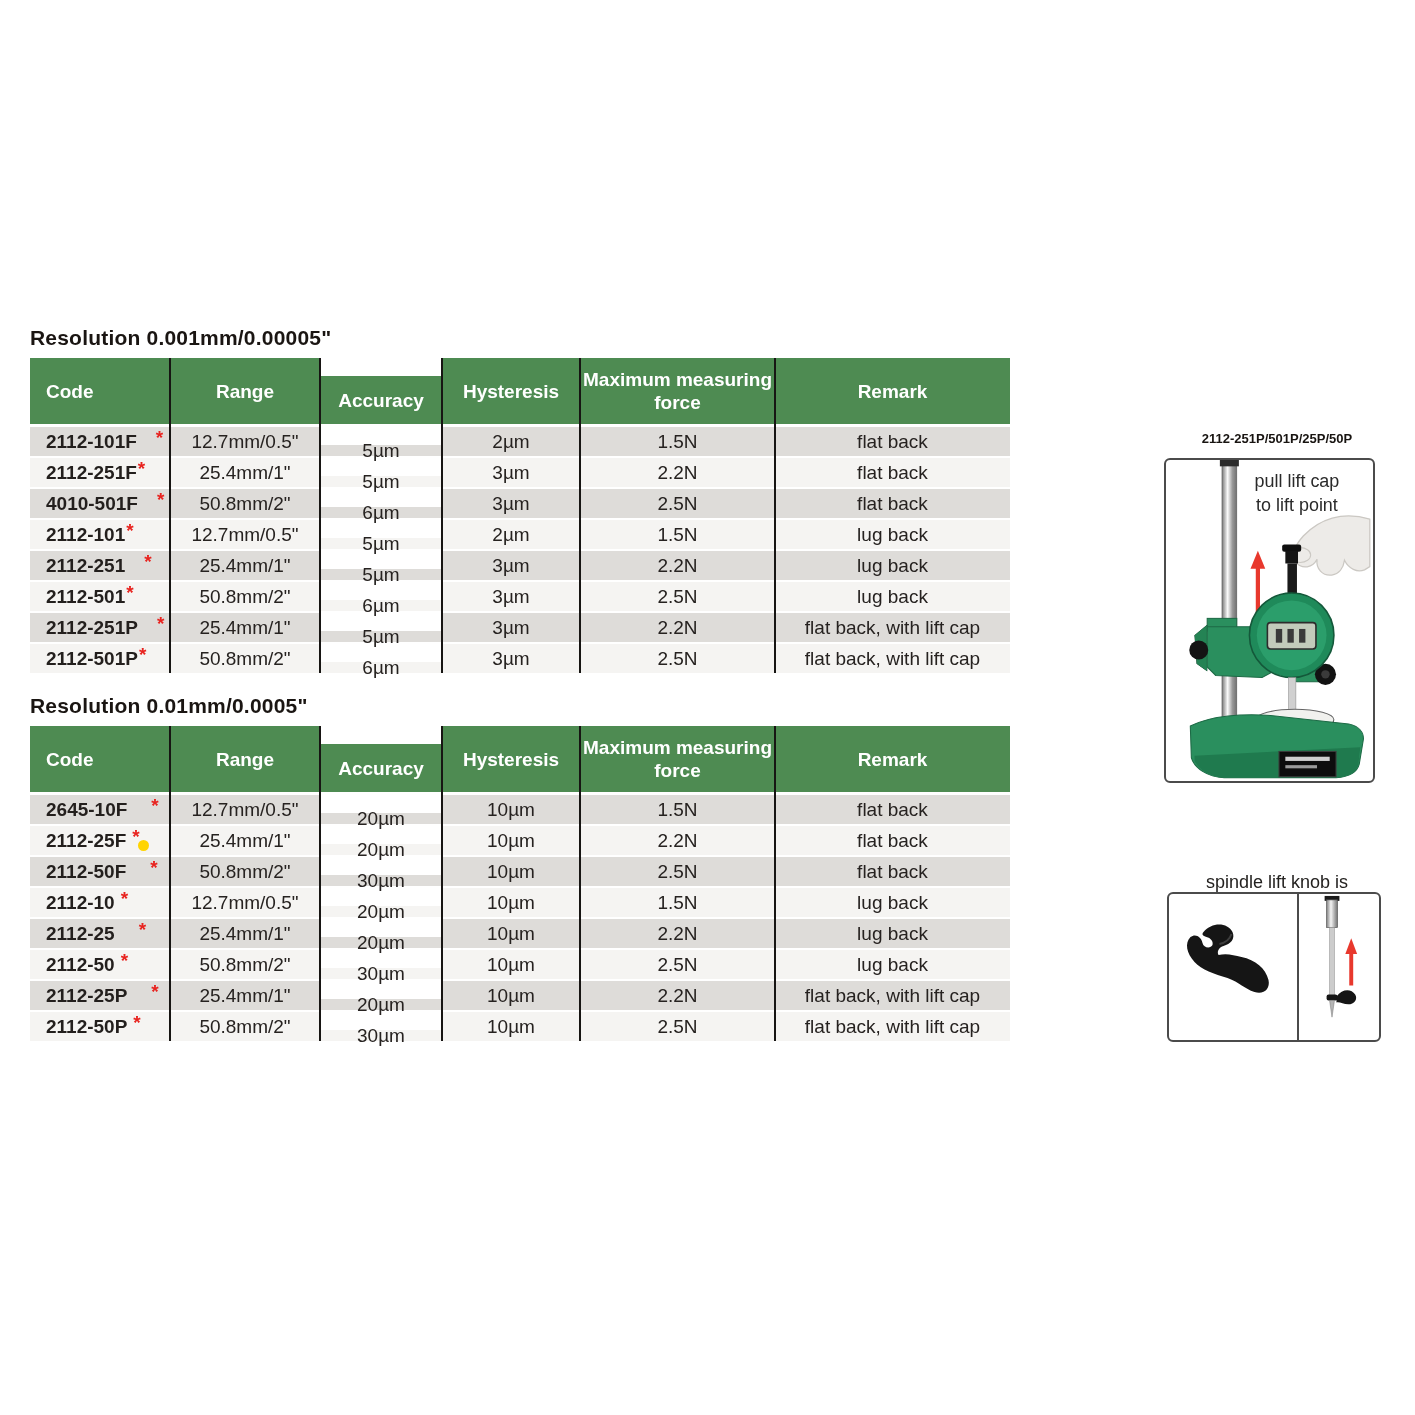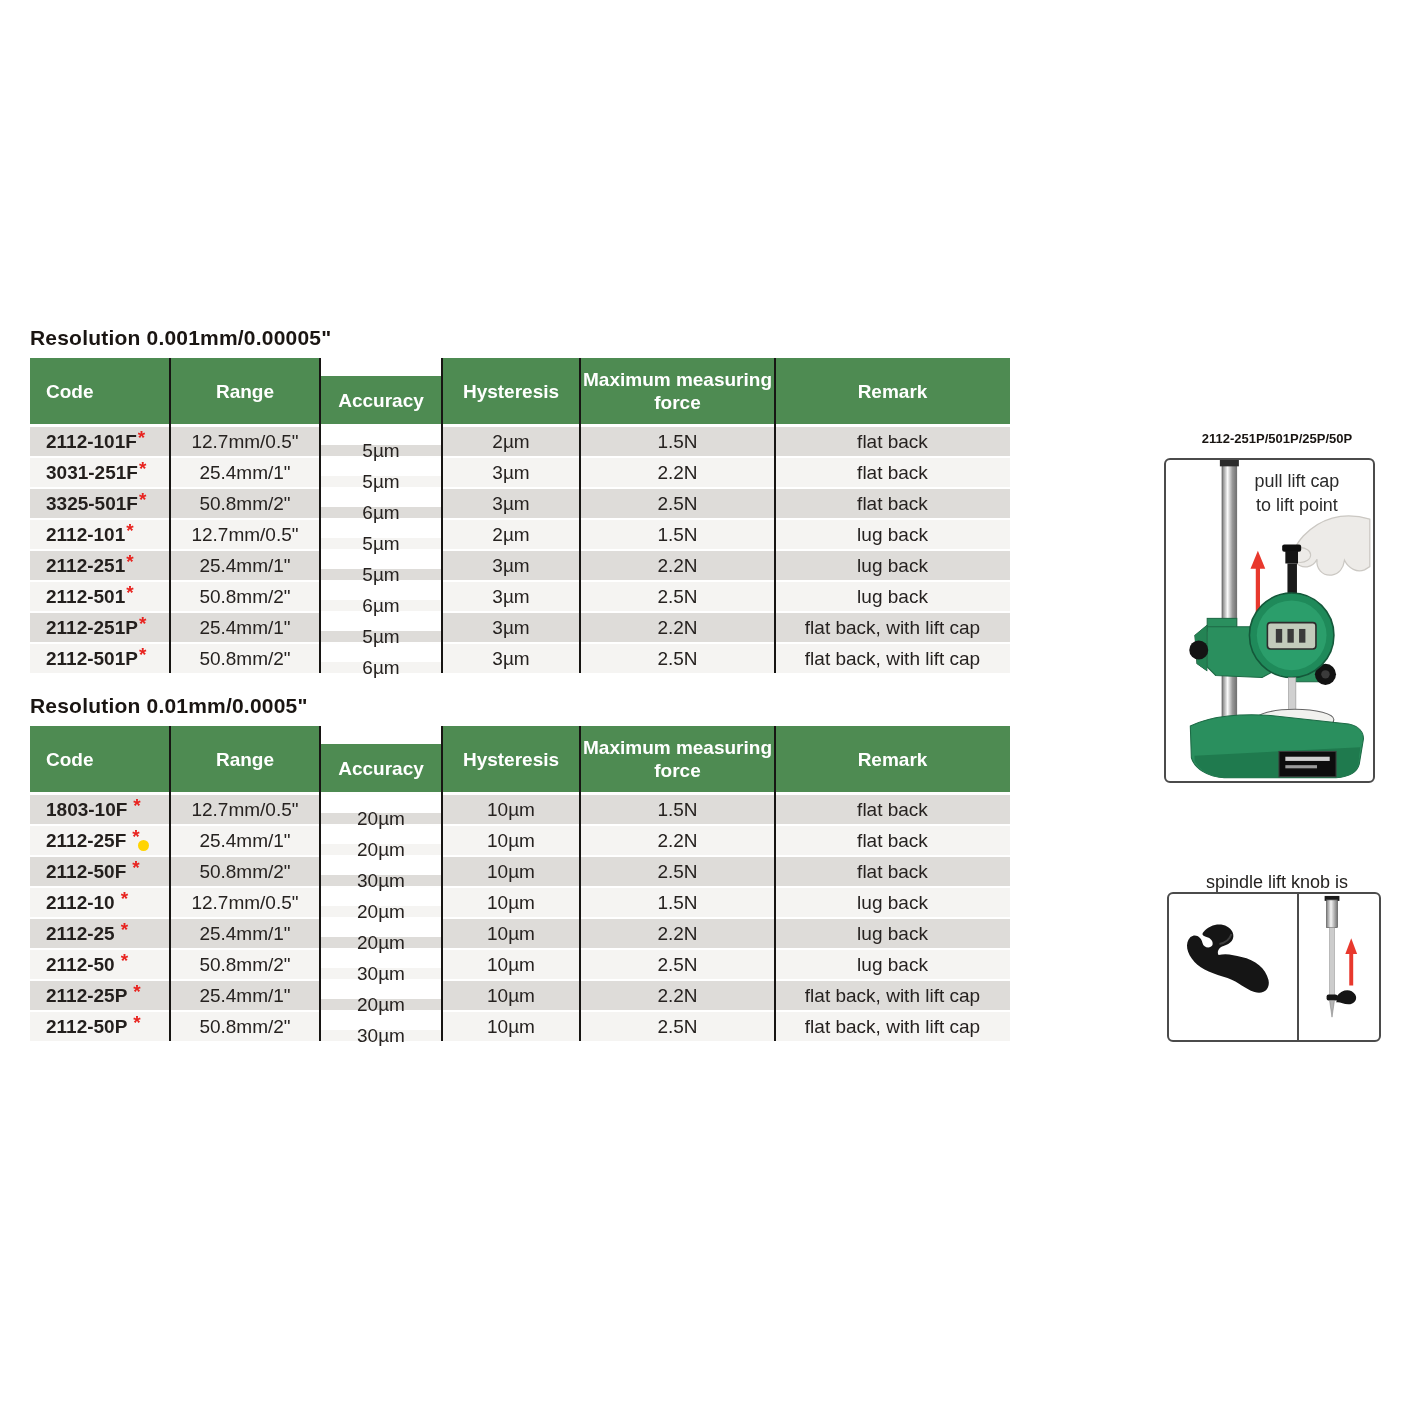--- a/index.html
+++ b/index.html
@@ -13,21 +13,21 @@
   .spec-table{position:absolute;left:30px;width:980px;}
   .tr{display:flex;}
   .header-row{height:66px;}
   .th{background:#4e8b52;color:#ffffff;font-weight:bold;font-size:19px;
       display:flex;align-items:center;justify-content:center;text-align:center;
       line-height:23px;box-sizing:border-box;}
   .th.c0{justify-content:flex-start;padding-left:16px;}
   .data-row{height:29px;}
   .data-row{margin-top:2px;}
   .header-row + .data-row{margin-top:3px;}
-  .data-row.gray .td{background:#dedcd9;}
+  .data-row.gray .td{background:#dedcd9;gap:18px;}
   .data-row.light .td{background:#f5f4f2;}
   .td{font-size:19px;color:#262220;display:flex;align-items:center;justify-content:center;
       box-sizing:border-box;}
   .td.code-cell{justify-content:flex-start;padding-left:16px;font-weight:bold;color:#231f1d;}
   .c0{width:140px;} .c1{width:150px;} .c2{width:122px;margin-top:18px;} .c3{width:138px;} .c4{width:195px;} .c5{width:235px;}
   .star{color:#e8231f;font-weight:bold;font-size:19px;position:relative;top:-4px;margin-left:1px;}
   .spec-table.s1 .star{margin-left:6px;}
   .dot{width:11px;height:11px;border-radius:50%;background:#ffd400;display:inline-block;
        position:relative;top:5px;margin-left:-2px;}
   .vline{position:absolute;top:0;bottom:0;width:2px;background:#171513;}
@@ -70,32 +70,32 @@
           <span class="star">*</span>
         </div>
         <div class="td c1">12.7mm/0.5"</div>
         <div class="td c2">5µm</div>
         <div class="td c3">2µm</div>
         <div class="td c4">1.5N</div>
         <div class="td c5">flat back</div>
       </div>
       <div class="tr data-row light">
         <div class="td c0 code-cell">
-          <span>3031-251F</span>
-          <span class="star">*</span>
-        </div>
-        <div class="td c1">25.4mm/1"</div>
-        <div class="td c2">5µm</div>
-        <div class="td c3">3µm</div>
-        <div class="td c4">2.2N</div>
-        <div class="td c5">flat back</div>
-      </div>
-      <div class="tr data-row gray">
-        <div class="td c0 code-cell">
-          <span>3325-501F</span>
+          <span>2112-251F</span>
+          <span class="star">*</span>
+        </div>
+        <div class="td c1">25.4mm/1"</div>
+        <div class="td c2">5µm</div>
+        <div class="td c3">3µm</div>
+        <div class="td c4">2.2N</div>
+        <div class="td c5">flat back</div>
+      </div>
+      <div class="tr data-row gray">
+        <div class="td c0 code-cell">
+          <span>4010-501F</span>
           <span class="star">*</span>
         </div>
         <div class="td c1">50.8mm/2"</div>
         <div class="td c2">6µm</div>
         <div class="td c3">3µm</div>
         <div class="td c4">2.5N</div>
         <div class="td c5">flat back</div>
       </div>
       <div class="tr data-row light">
         <div class="td c0 code-cell">
@@ -164,21 +164,21 @@
       <div class="tr header-row">
         <div class="th c0">Code</div>
         <div class="th c1">Range</div>
         <div class="th c2">Accuracy</div>
         <div class="th c3">Hysteresis</div>
         <div class="th c4">Maximum measuring force</div>
         <div class="th c5">Remark</div>
       </div>
       <div class="tr data-row gray">
         <div class="td c0 code-cell">
-          <span>1803-10F</span>
+          <span>2645-10F</span>
           <span class="star">*</span>
         </div>
         <div class="td c1">12.7mm/0.5"</div>
         <div class="td c2">20µm</div>
         <div class="td c3">10µm</div>
         <div class="td c4">1.5N</div>
         <div class="td c5">flat back</div>
       </div>
       <div class="tr data-row light">
         <div class="td c0 code-cell">

